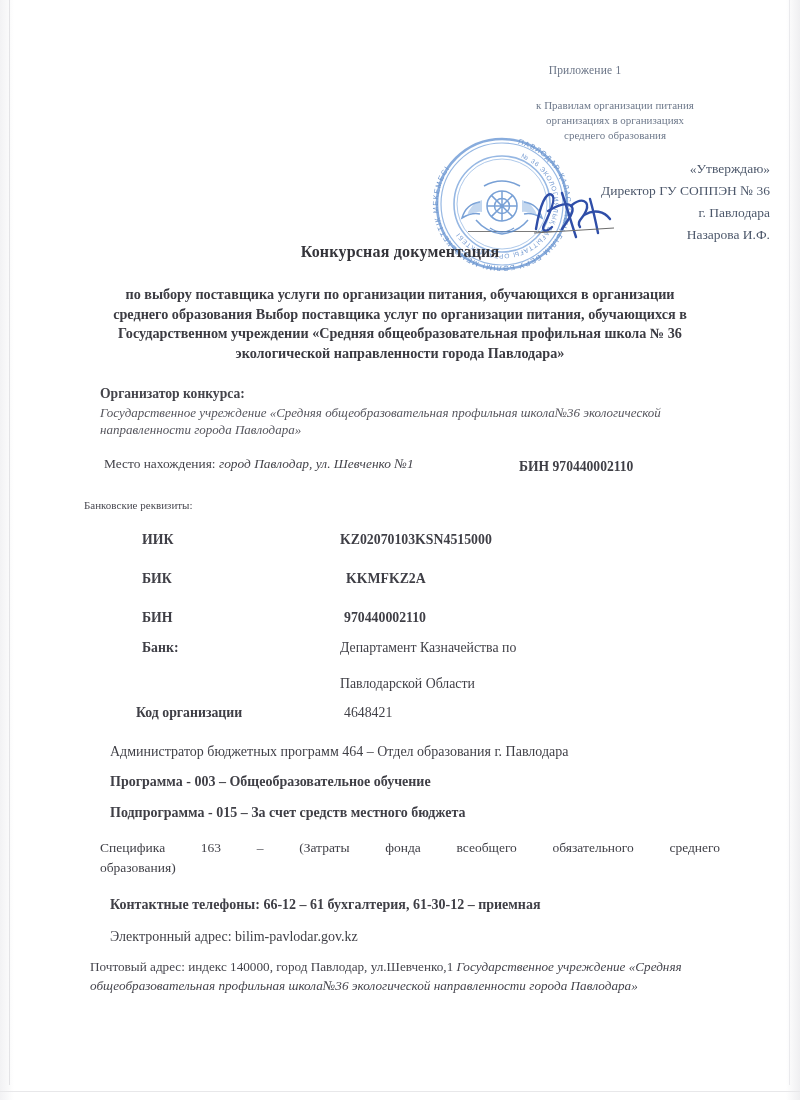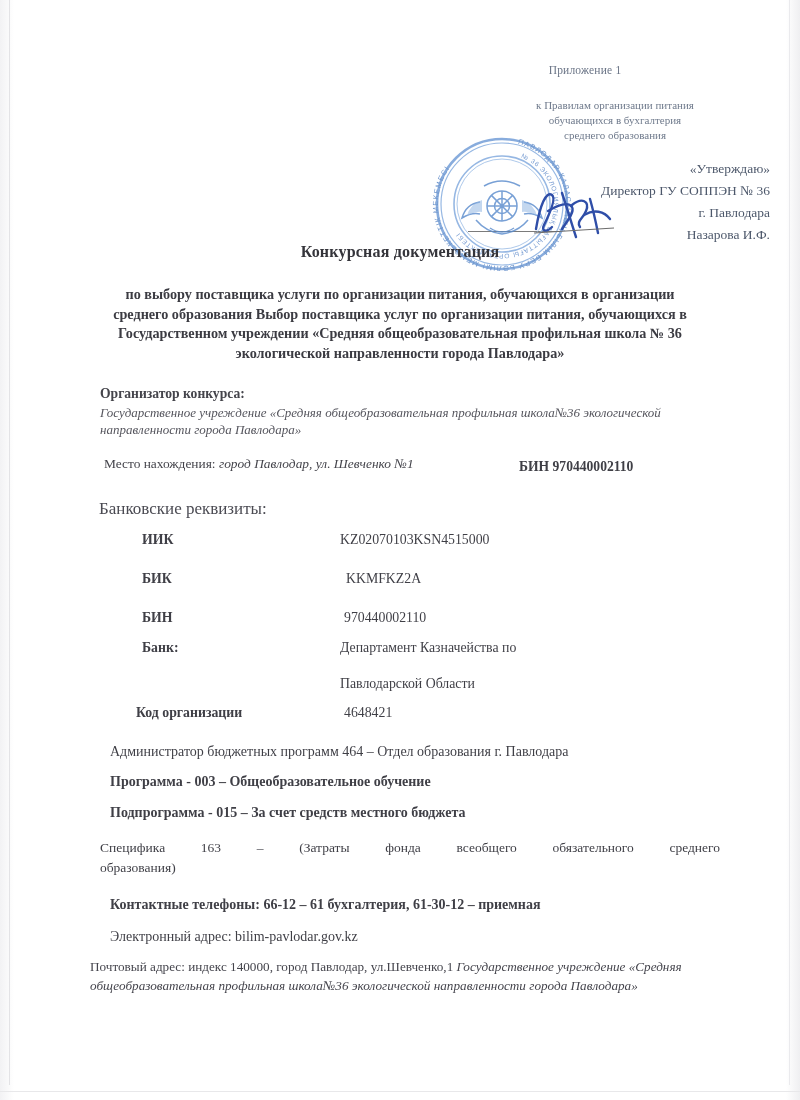--- a/index.html
+++ b/index.html
@@ -143,39 +143,39 @@
   .location i { font-style: italic; }
   .bin-top {
     position: absolute;
     left: 519px; top: 459px;
     font-size: 13.6px;
     font-weight: bold;
     color: #3f3f46;
   }
   .bank-label {
     position: absolute;
-    left: 99px; top: 499px;
-    font-size: 17px;
+    left: 84px; top: 499px;
+    font-size: 11px;
     color: #4a4a52;
   }
 
   .req-row { position: absolute; left: 0; width: 800px; }
   .req-key {
     position: absolute;
     left: 142px;
     font-size: 13.8px;
     font-weight: bold;
     color: #3f3f46;
     white-space: nowrap;
   }
   .req-val {
     position: absolute;
     left: 340px;
     font-size: 13.8px;
-    font-weight: normal;
+    font-weight: bold;
     color: #3f3f46;
     white-space: nowrap;
   }
 
   .para {
     position: absolute;
     font-size: 14px;
     color: #3f3f46;
     line-height: 19px;
   }
@@ -209,21 +209,21 @@
   <div class="scan-edge-left"></div>
   <div class="scan-edge-right"></div>
   <div class="scan-edge-bottom"></div>
 
   <div class="content">
 
     <div class="appendix">Приложение 1</div>
 
     <div class="rules-ref">
       <div>к Правилам организации питания</div>
-      <div>обучающихся в бухгалтерия</div>
+      <div>организациях в организациях</div>
       <div>среднего образования</div>
     </div>
 
     <div class="approve">
       <div>«Утверждаю»</div>
       <div>Директор ГУ СОППЭН № 36</div>
       <div>г. Павлодара</div>
       <div>Назарова И.Ф.</div>
     </div>
     <div class="sig-rule"></div>

